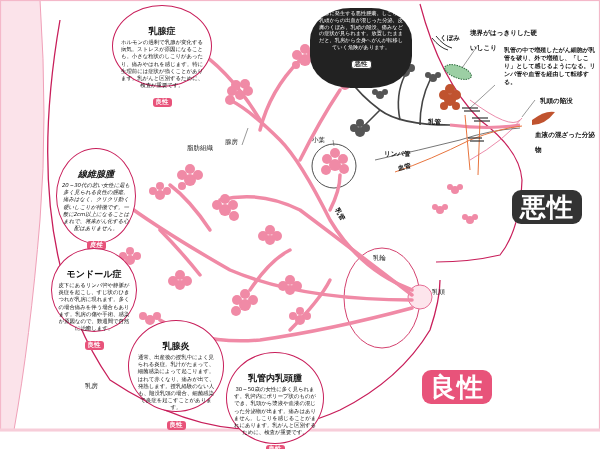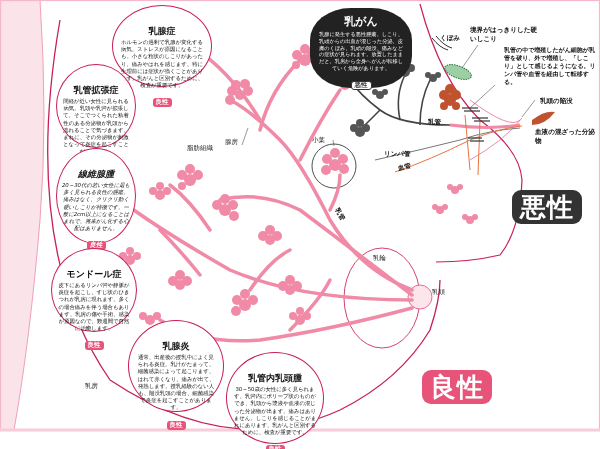--- a/index.html
+++ b/index.html
@@ -6,21 +6,21 @@
   body{width:600px;height:449px;position:relative;overflow:hidden;background:#fff;font-family:"DejaVu Sans",sans-serif;}
   .frame{position:absolute;left:0;top:0;width:600px;height:449px;}
   svg.art{position:absolute;left:0;top:0;}
   .bubble{position:absolute;border:1.4px solid #c81e5a;border-radius:50%;background:#fff;text-align:center;box-sizing:border-box;}
   .bubble .t{font-weight:bold;font-size:9px;color:#111;margin-top:20px;line-height:11px;}
   .bubble .d{font-size:5.4px;line-height:7.2px;color:#111;margin:2px auto 0;}
   .tag{display:inline-block;background:#e8537a;color:#fff;font-size:6.5px;font-weight:bold;padding:0 3px;border-radius:3px;line-height:9px;margin-top:2px;}
   .tag.outline{background:#fff;color:#333;border:1px solid #333;line-height:7px;}
   .lbl{position:absolute;font-size:6.5px;color:#111;white-space:nowrap;}
   .lbl.b{font-weight:bold;}
-  .note{position:absolute;font-size:6.6px;line-height:9px;color:#111;font-weight:bold;}
+  .note{position:absolute;font-size:6.6px;line-height:15px;color:#111;font-weight:bold;}
   .badge-big{position:absolute;font-weight:bold;color:#fff;font-size:26px;line-height:34px;padding:0 8px;border-radius:9px;letter-spacing:1px;}
   .cancer{position:absolute;left:310px;top:8px;width:102px;height:80px;background:#222;border-radius:40%;color:#fff;text-align:center;}
   .cancer .t{font-weight:bold;font-size:11px;margin-top:6px;}
   .cancer .d{font-size:5.2px;line-height:6.8px;margin:2px 8px 0;}
 </style>
 </head>
 <body>
 
 <div class="frame">
 
@@ -259,36 +259,30 @@
 <span class="lbl b" style="left:540px;top:97px;">乳頭の陥没</span>
 <span class="note" style="left:535px;top:128px;width:60px;">血液の混ざった分泌物</span>
 <span class="lbl b" style="left:428px;top:118px;">乳管</span>
 <span class="lbl b" style="left:384px;top:150px;">リンパ管</span>
 <span class="lbl b" style="left:398px;top:163px;transform:rotate(-15deg);">血管</span>
 
 <div class="badge-big" style="left:512px;top:190px;background:#333;">悪性</div>
 <div class="badge-big" style="left:422px;top:370px;background:#e8537a;">良性</div>
 
 <div class="cancer">
-  <div class="t">乳がん</div>
   <div class="d">乳腺に発生する悪性腫瘍。しこり、乳頭からの出血が混じった分泌、皮膚のくぼみ、乳頭の陥没、痛みなどの症状が見られます。放置したままだと、乳房から全身へがんが転移していく危険があります。</div>
   <span class="tag outline" style="margin-top:2px;">悪性</span>
 </div>
 
 <div class="bubble" style="left:112px;top:5px;width:100px;height:82px;">
   <div class="t">乳腺症</div>
   <div class="d" style="width:84px;">ホルモンの過剰で乳腺が変化する病気。ストレスが原因になることも。小さな粒状のしこりがあったり、痛みやはれを感じます。特に生理前には症状が強くことがあります。乳がんと区別するために、検査が重要です。</div>
   <span class="tag">良性</span>
 </div>
 
-<div class="bubble" style="left:56px;top:64px;width:80px;height:84px;">
-  <div class="t">乳管拡張症</div>
-  <div class="d" style="width:70px;">閉経が近い女性に見られる病気。乳頭や乳管が拡張して、そこでつくられた粘着性のある分泌物が乳頭から流れることで気づきます。まれに、その分泌物が刺激となって炎症を起こすことがあります。</div>
-  <span class="tag">良性</span>
-</div>
 
 <div class="bubble" style="left:56px;top:148px;width:80px;height:96px;font-style:italic;">
   <div class="t">線維腺腫</div>
   <div class="d" style="width:70px;">20～30代の若い女性に最も多く見られる良性の腫瘍。痛みはなく、クリクリ動く硬いしこりが特徴です。一般に2cm以上になることはまれで、将来がん化する心配はありません。</div>
   <span class="tag">良性</span>
 </div>
 
 <div class="bubble" style="left:51px;top:248px;width:86px;height:84px;">
   <div class="t">モンドール症</div>
   <div class="d" style="width:74px;">皮下にあるリンパ管や静脈が炎症を起こし、すじ状のひきつれが乳房に現れます。多くの場合痛みを伴う場合もあります。乳房の傷や手術、感染が原因なので、数週間で自然に治癒します。</div>

